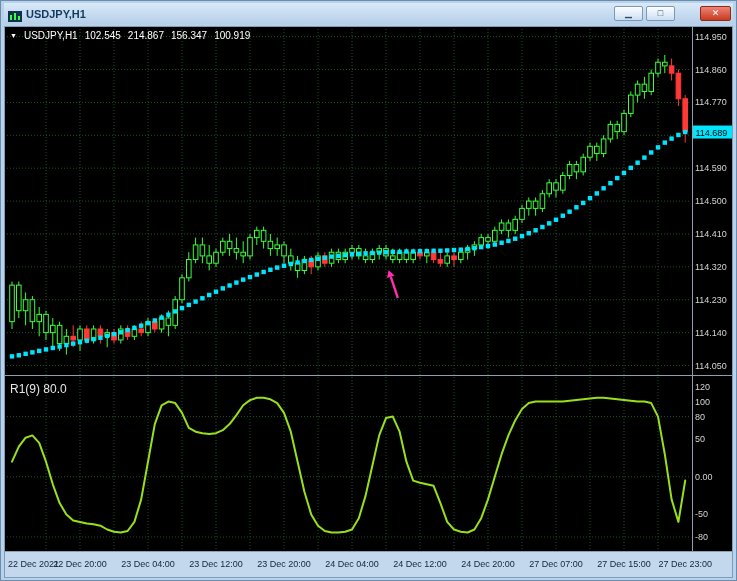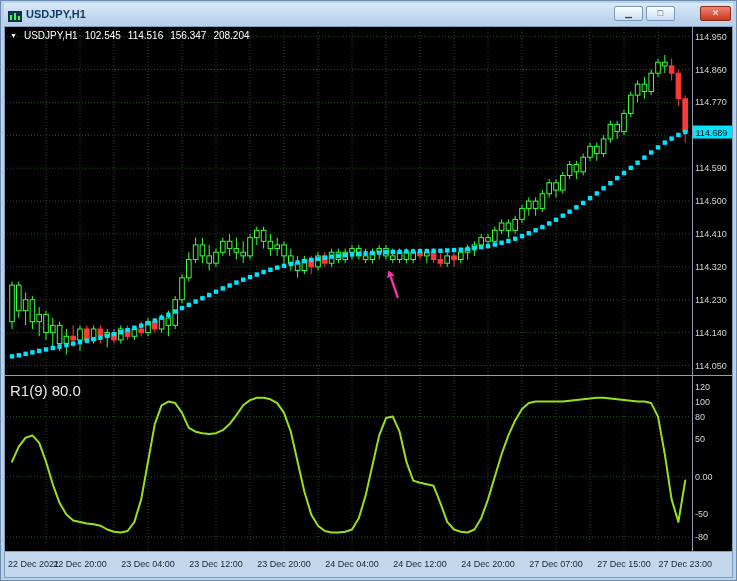--- a/index.html
+++ b/index.html
@@ -39,21 +39,21 @@
     background:#000000;
   }
   .chart-wrap svg{position:absolute;left:0;top:0;}
   svg text{font-family:"Liberation Sans","DejaVu Sans",sans-serif;}
   .ohlc{
     position:absolute;left:5px;top:3px;color:#ffffff;font-size:10px;
     display:flex;gap:7px;align-items:center;pointer-events:none;
   }
   .ohlc .dd{font-size:7px;color:#ffffff;}
   .ind-label{
-    position:absolute;left:5px;top:355px;color:#e6e6e6;font-size:15px;pointer-events:none;
+    position:absolute;left:5px;top:355px;color:#e6e6e6;font-size:12px;pointer-events:none;
   }
   .price-axis-overlay{position:absolute;right:0;top:0;width:41px;height:523px;}
   .time-axis-overlay{position:absolute;left:0;bottom:0;width:100%;height:26px;}
 </style>
 </head>
 <body>
 
 <div class="window">
   <div class="titlebar">
     <span class="cicon">
@@ -451,23 +451,23 @@
         <text x="483" y="540" fill="#10263c" font-size="9" text-anchor="middle">24 Dec 20:00</text>
         <text x="551" y="540" fill="#10263c" font-size="9" text-anchor="middle">27 Dec 07:00</text>
         <text x="619" y="540" fill="#10263c" font-size="9" text-anchor="middle">27 Dec 15:00</text>
         <text x="680.1999999999999" y="540" fill="#10263c" font-size="9" text-anchor="middle">27 Dec 23:00</text>
       </svg>
 
     <div class="ohlc">
       <span class="dd">▼</span>
       <span>USDJPY,H1</span>
       <span>102.545</span>
-      <span>114.516</span>
+      <span>214.867</span>
       <span>156.347</span>
-      <span>208.204</span>
+      <span>100.919</span>
     </div>
 
     <div class="ind-label">R1(9) 80.0</div>
 
     <div class="price-axis-overlay"></div>
     <div class="time-axis-overlay"></div>
   </div>
 </div>
 
 </body></html>

